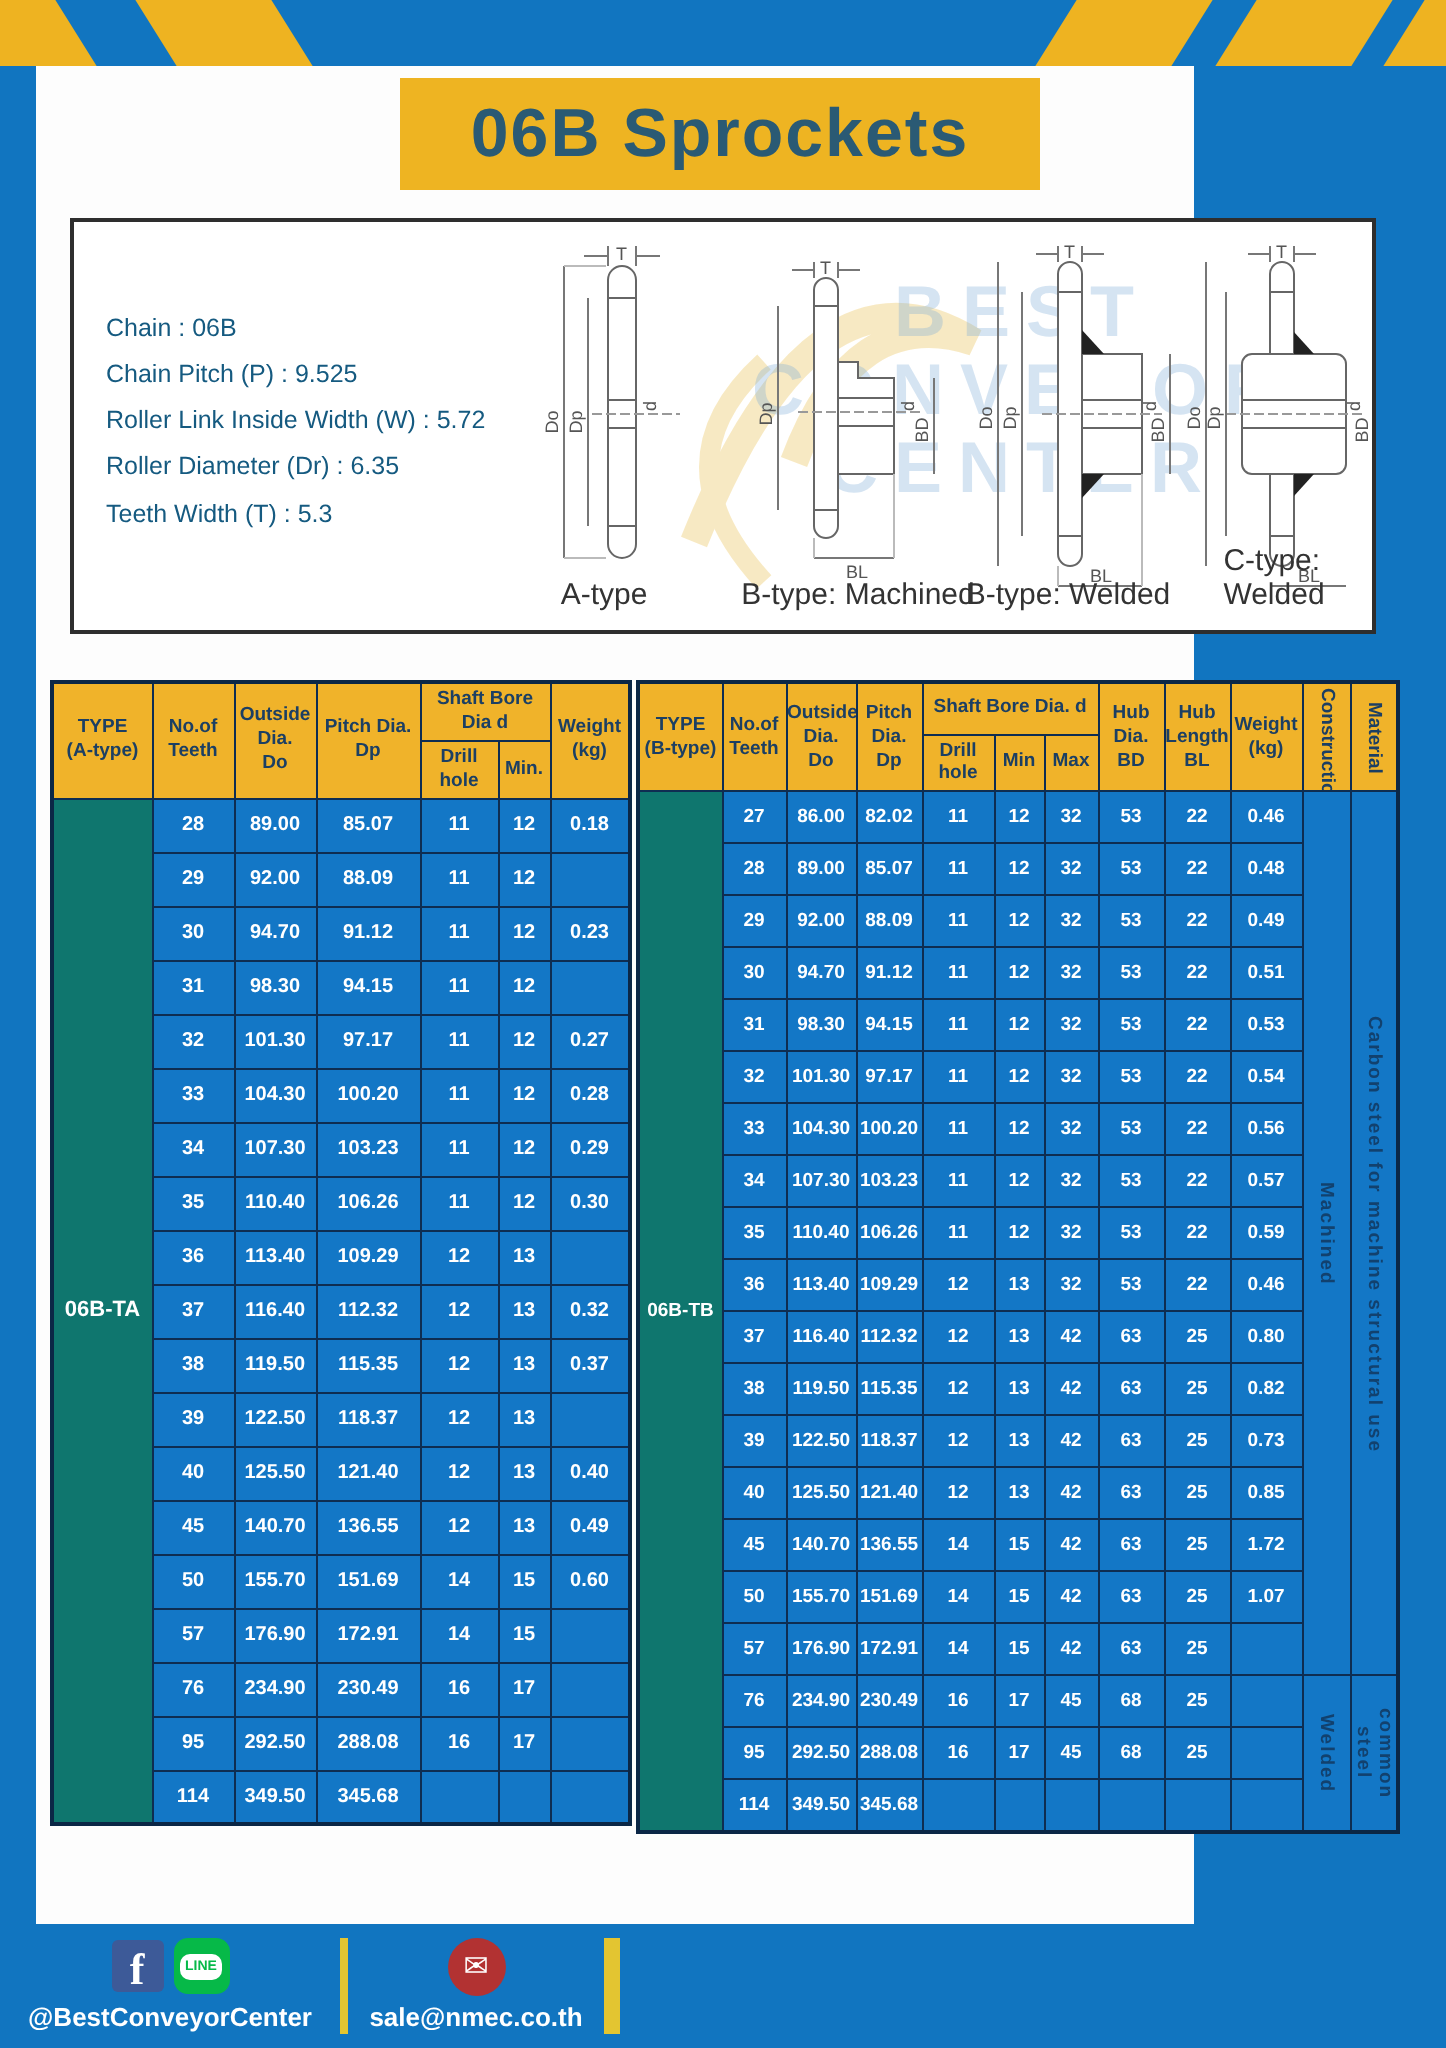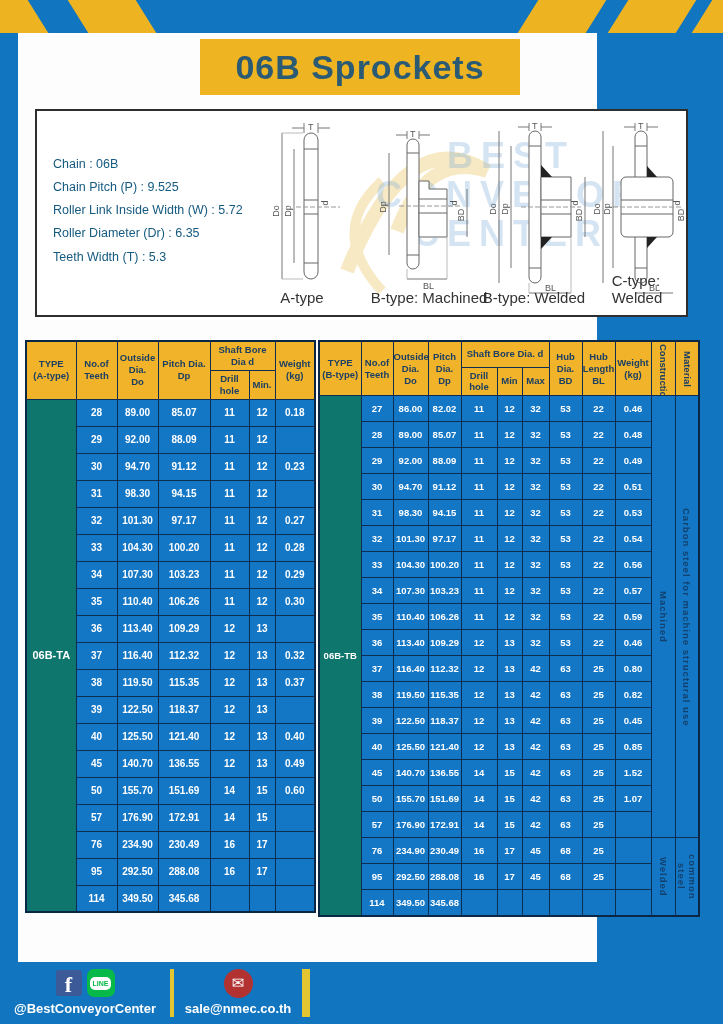--- a/index.html
+++ b/index.html
@@ -577,21 +577,21 @@
           </tr>
           <tr>
             <td>39</td>
             <td>122.50</td>
             <td>118.37</td>
             <td>12</td>
             <td>13</td>
             <td>42</td>
             <td>63</td>
             <td>25</td>
-            <td>0.45</td>
+            <td>0.73</td>
           </tr>
           <tr>
             <td>40</td>
             <td>125.50</td>
             <td>121.40</td>
             <td>12</td>
             <td>13</td>
             <td>42</td>
             <td>63</td>
             <td>25</td>
@@ -599,21 +599,21 @@
           </tr>
           <tr>
             <td>45</td>
             <td>140.70</td>
             <td>136.55</td>
             <td>14</td>
             <td>15</td>
             <td>42</td>
             <td>63</td>
             <td>25</td>
-            <td>1.52</td>
+            <td>1.72</td>
           </tr>
           <tr>
             <td>50</td>
             <td>155.70</td>
             <td>151.69</td>
             <td>14</td>
             <td>15</td>
             <td>42</td>
             <td>63</td>
             <td>25</td>

